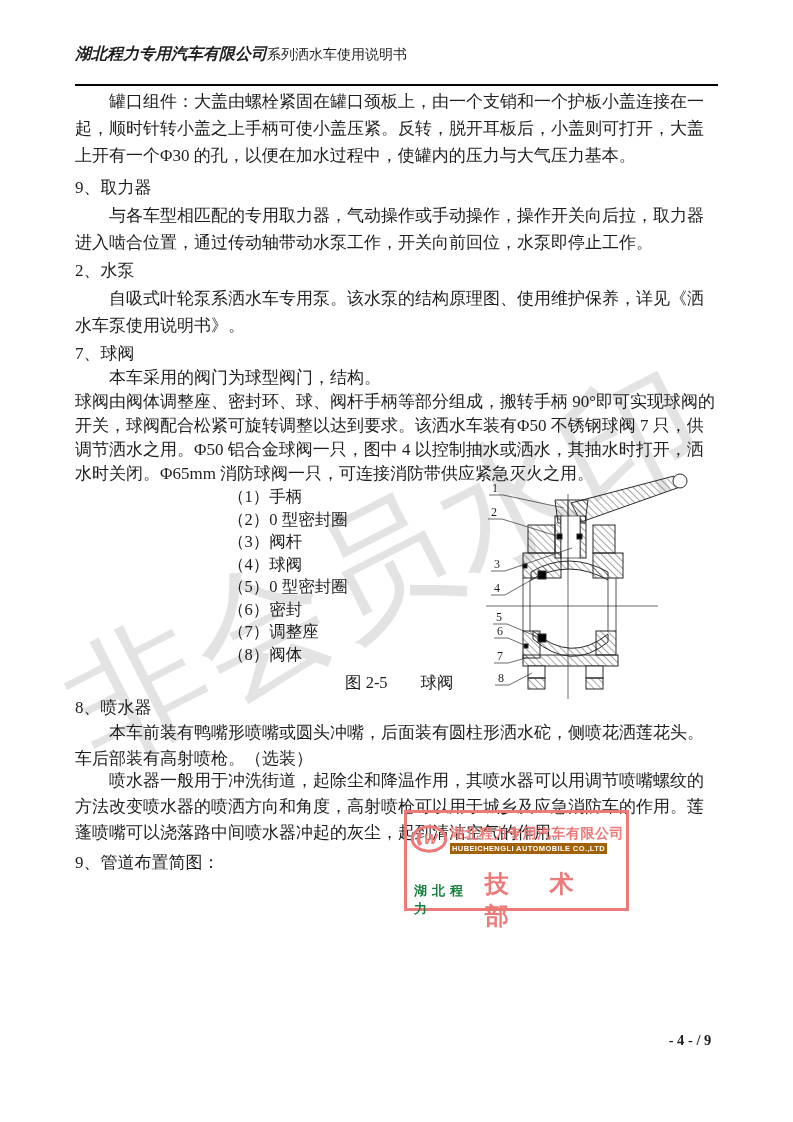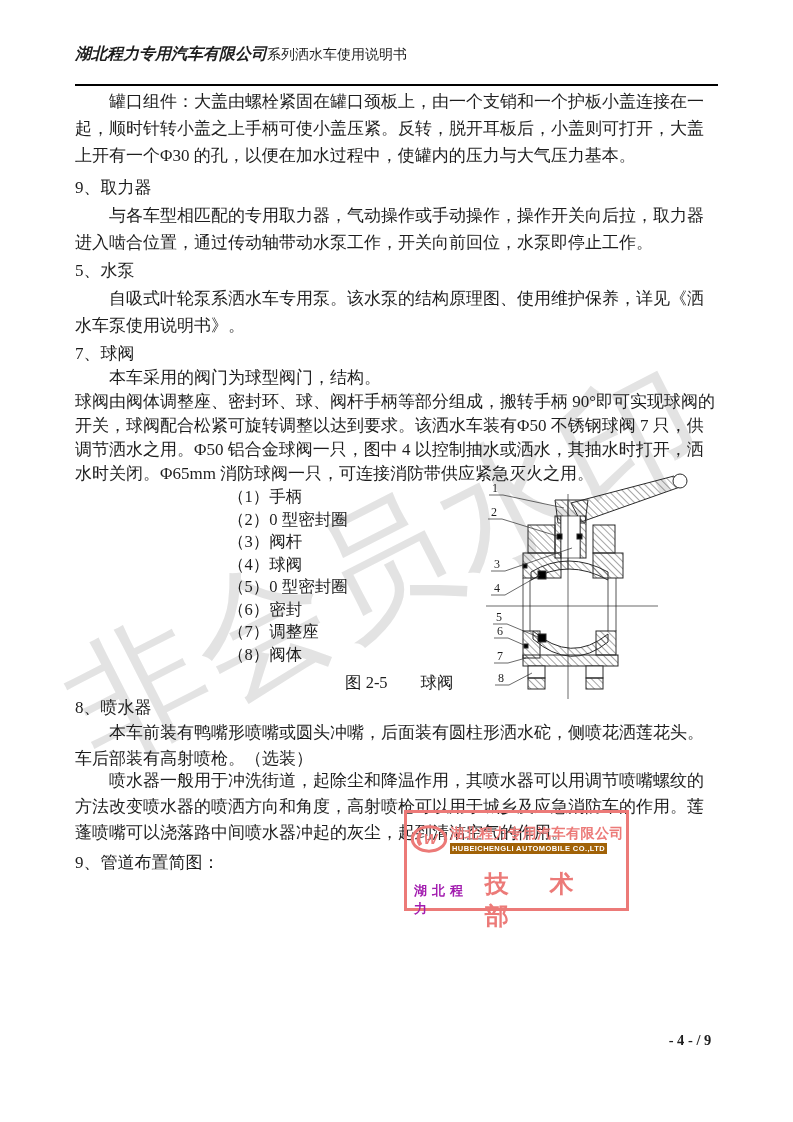--- a/index.html
+++ b/index.html
@@ -42,42 +42,42 @@
   .stamp{
     position:absolute;left:404px;top:810px;width:214px;height:90px;
     border:3px solid #ec7a78;z-index:3;background:transparent;
     padding:3px 2px 2px 3px;
   }
   .stamp-top{display:flex;align-items:center;height:46px;}
   .stamp-right{flex:1;margin-left:2px;}
   .stamp-company{font-size:14px;font-weight:bold;color:#ec7a78;letter-spacing:0.5px;white-space:nowrap;font-family:"Liberation Sans",sans-serif;}
   .stamp-english{background:#a16207;color:#ffffff;font-size:7.5px;font-weight:bold;letter-spacing:0.4px;padding:1px 2px;white-space:nowrap;font-family:"Liberation Sans",sans-serif;width:fit-content;}
   .stamp-bottom{display:flex;align-items:center;margin-top:6px;}
-  .stamp-brand{font-size:13px;color:#a21caf;letter-spacing:5px;margin-left:4px;font-weight:bold;font-family:"Liberation Sans",sans-serif;}
+  .stamp-brand{font-size:13px;color:#15803d;letter-spacing:5px;margin-left:4px;font-weight:bold;font-family:"Liberation Sans",sans-serif;}
   .stamp-dept{font-size:24px;color:#ec7a78;letter-spacing:17px;margin-left:12px;font-weight:bold;font-family:"Liberation Sans",sans-serif;}
   
   .pagenum{position:absolute;left:650px;top:1032px;width:80px;text-align:center;font-size:14.5px;font-weight:bold;z-index:2;}
 </style>
 </head>
 <body>
 
 <div class="page">
 
   <div class="watermark">非会员水印</div>
 
   <div class="header">
     <span class="company">湖北程力专用汽车有限公司</span><span class="doctitle">系列洒水车使用说明书</span>
   </div>
 
   <div class="tblock indent lh27" style="top:88px;">罐口组件：大盖由螺栓紧固在罐口颈板上，由一个支销和一个护板小盖连接在一起，顺时针转小盖之上手柄可使小盖压紧。反转，脱开耳板后，小盖则可打开，大盖上开有一个Φ30 的孔，以便在加水过程中，使罐内的压力与大气压力基本。</div>
 
   <div class="heading" style="top:176px;">9、取力器</div>
   <div class="tblock indent lh27" style="top:202px;">与各车型相匹配的专用取力器，气动操作或手动操作，操作开关向后拉，取力器进入啮合位置，通过传动轴带动水泵工作，开关向前回位，水泵即停止工作。</div>
 
-  <div class="heading" style="top:259px;">5、水泵</div>
+  <div class="heading" style="top:259px;">2、水泵</div>
   <div class="tblock indent lh27" style="top:285px;">自吸式叶轮泵系洒水车专用泵。该水泵的结构原理图、使用维护保养，详见《洒水车泵使用说明书》。</div>
 
   <div class="heading" style="top:342px;">7、球阀</div>
   <div class="tblock indent lh24" style="top:366px;">本车采用的阀门为球型阀门，结构。</div>
   <div class="tblock lh24" style="top:390px;">球阀由阀体调整座、密封环、球、阀杆手柄等部分组成，搬转手柄 90°即可实现球阀的开关，球阀配合松紧可旋转调整以达到要求。该洒水车装有Φ50 不锈钢球阀 7 只，供调节洒水之用。Φ50 铝合金球阀一只，图中 4 以控制抽水或洒水，其抽水时打开，洒水时关闭。Φ65mm 消防球阀一只，可连接消防带供应紧急灭火之用。</div>
 
   <div class="parts-list">
     <div>（1）手柄</div>
     <div>（2）0 型密封圈</div>
     <div>（3）阀杆</div>

